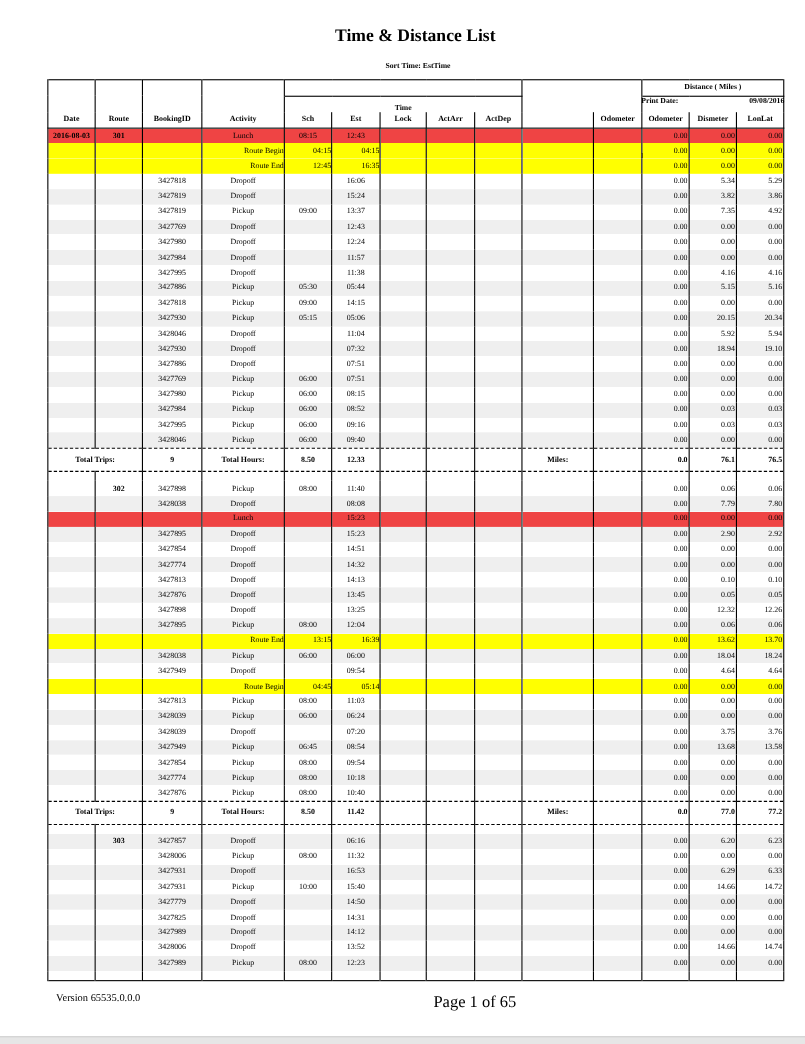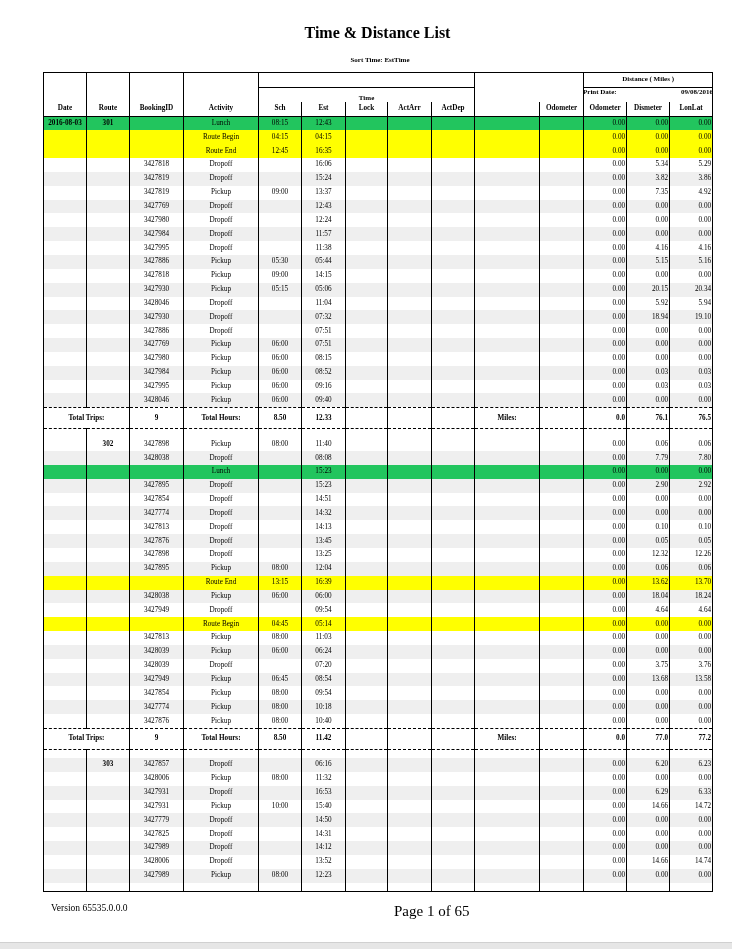--- a/index.html
+++ b/index.html
@@ -17,22 +17,22 @@
   table.rep td, table.rep th { padding:0; font-size:7.2px; height:13.85px; line-height:13px;
               border-left:1px solid #000; border-right:1px solid #000; white-space:nowrap; overflow:hidden; }
   table.rep th { font-weight:bold; }
   .h1 td { height:14px; }
   .h2 th { height:15px; text-align:center; }
   .h0 td { height:14px;margin-top:48px; }
   tr.hdr-last th { border-bottom:1px solid #000; }
   .c { text-align:center; }
   .r { text-align:right; padding-right:1px !important; }
   .b { font-weight:bold; }
-  tr.cyan td { background:#22c55e; }
-  tr.yellow td { background:#ffff00; }
+  tr.cyan td { background:#ef4444; }
+  tr.yellow td { background:#ffff00;text-align:right; }
   tr.alt td { background:#efefef; }
   tr.total td { border-top:1px dashed #000; border-bottom:1px dashed #000; height:20px; font-weight:bold; vertical-align:middle; }
   tr.gap td { height:8px; }
   table.rep { border:1px solid #000; }
   .foot-left { position:absolute; left:51px; top:903px; font-size:9.5px; }
   .foot-center { position:absolute; left:394px; top:903px; font-size:15px;text-align:right; }
   .bottom-bar { position:absolute; left:0; right:0; top:942px; height:7px; background:#e6e6e6; border-top:1px solid #d0d0d0; }
 </style>
 </head>
 <body>

